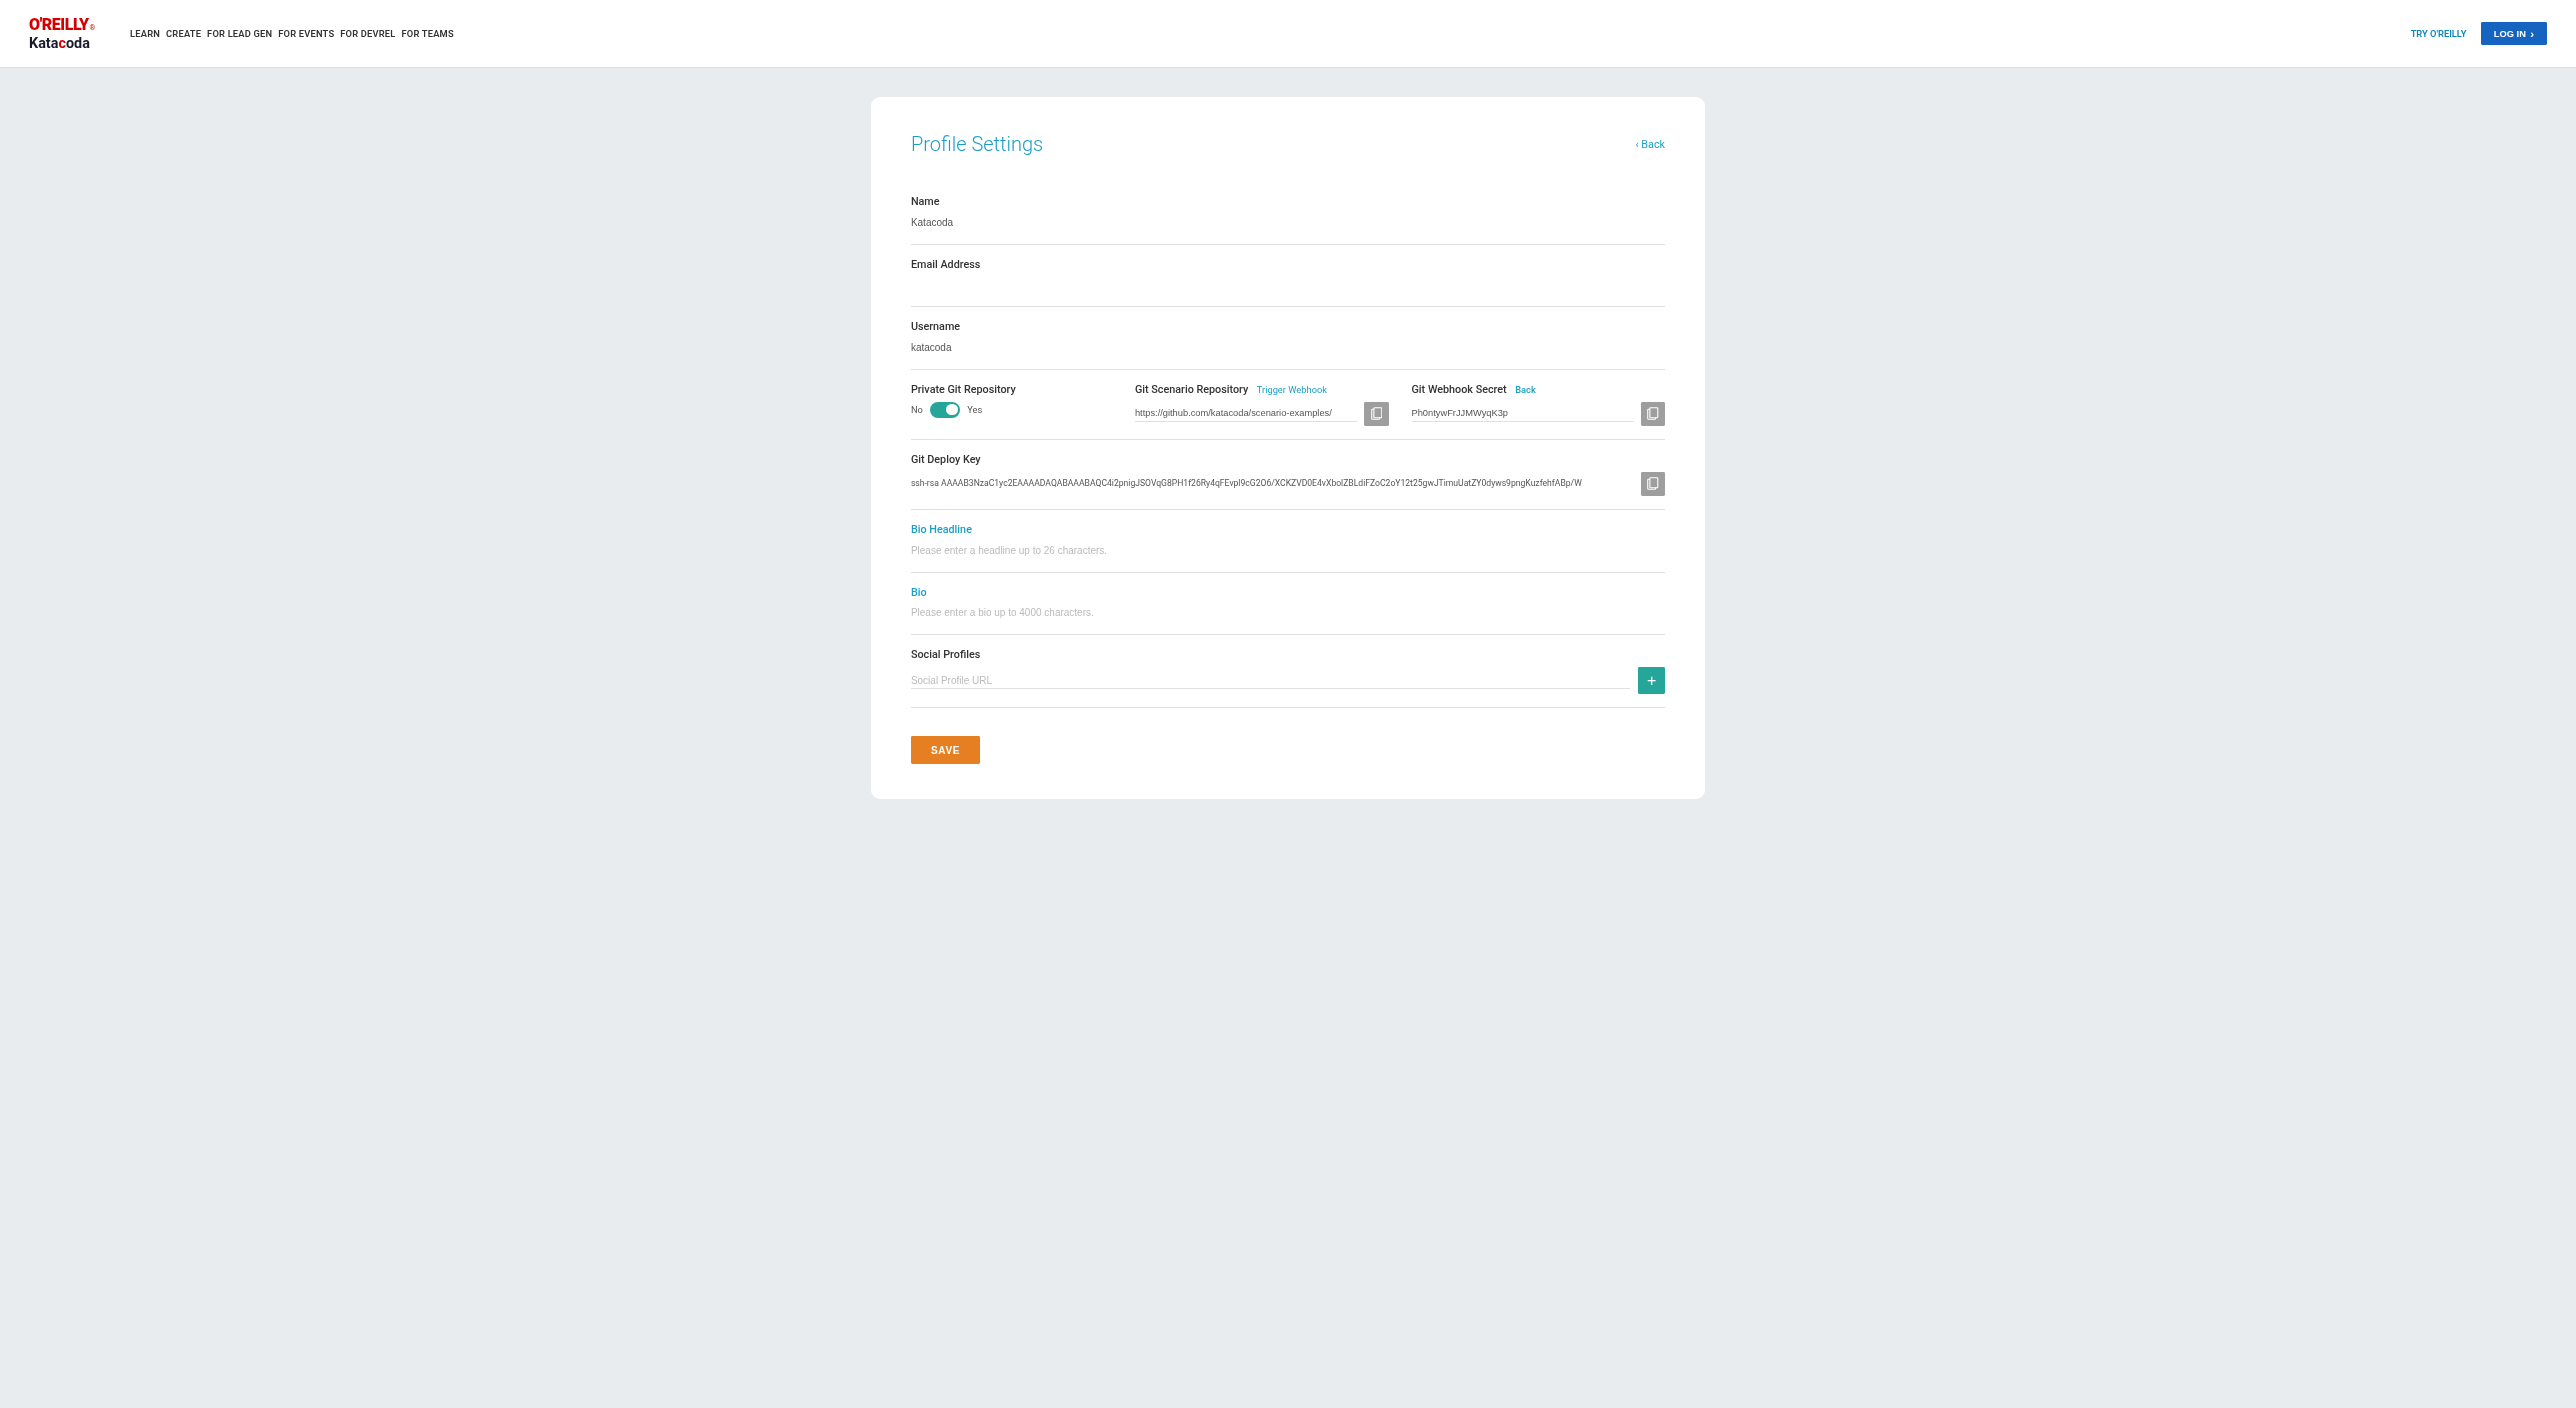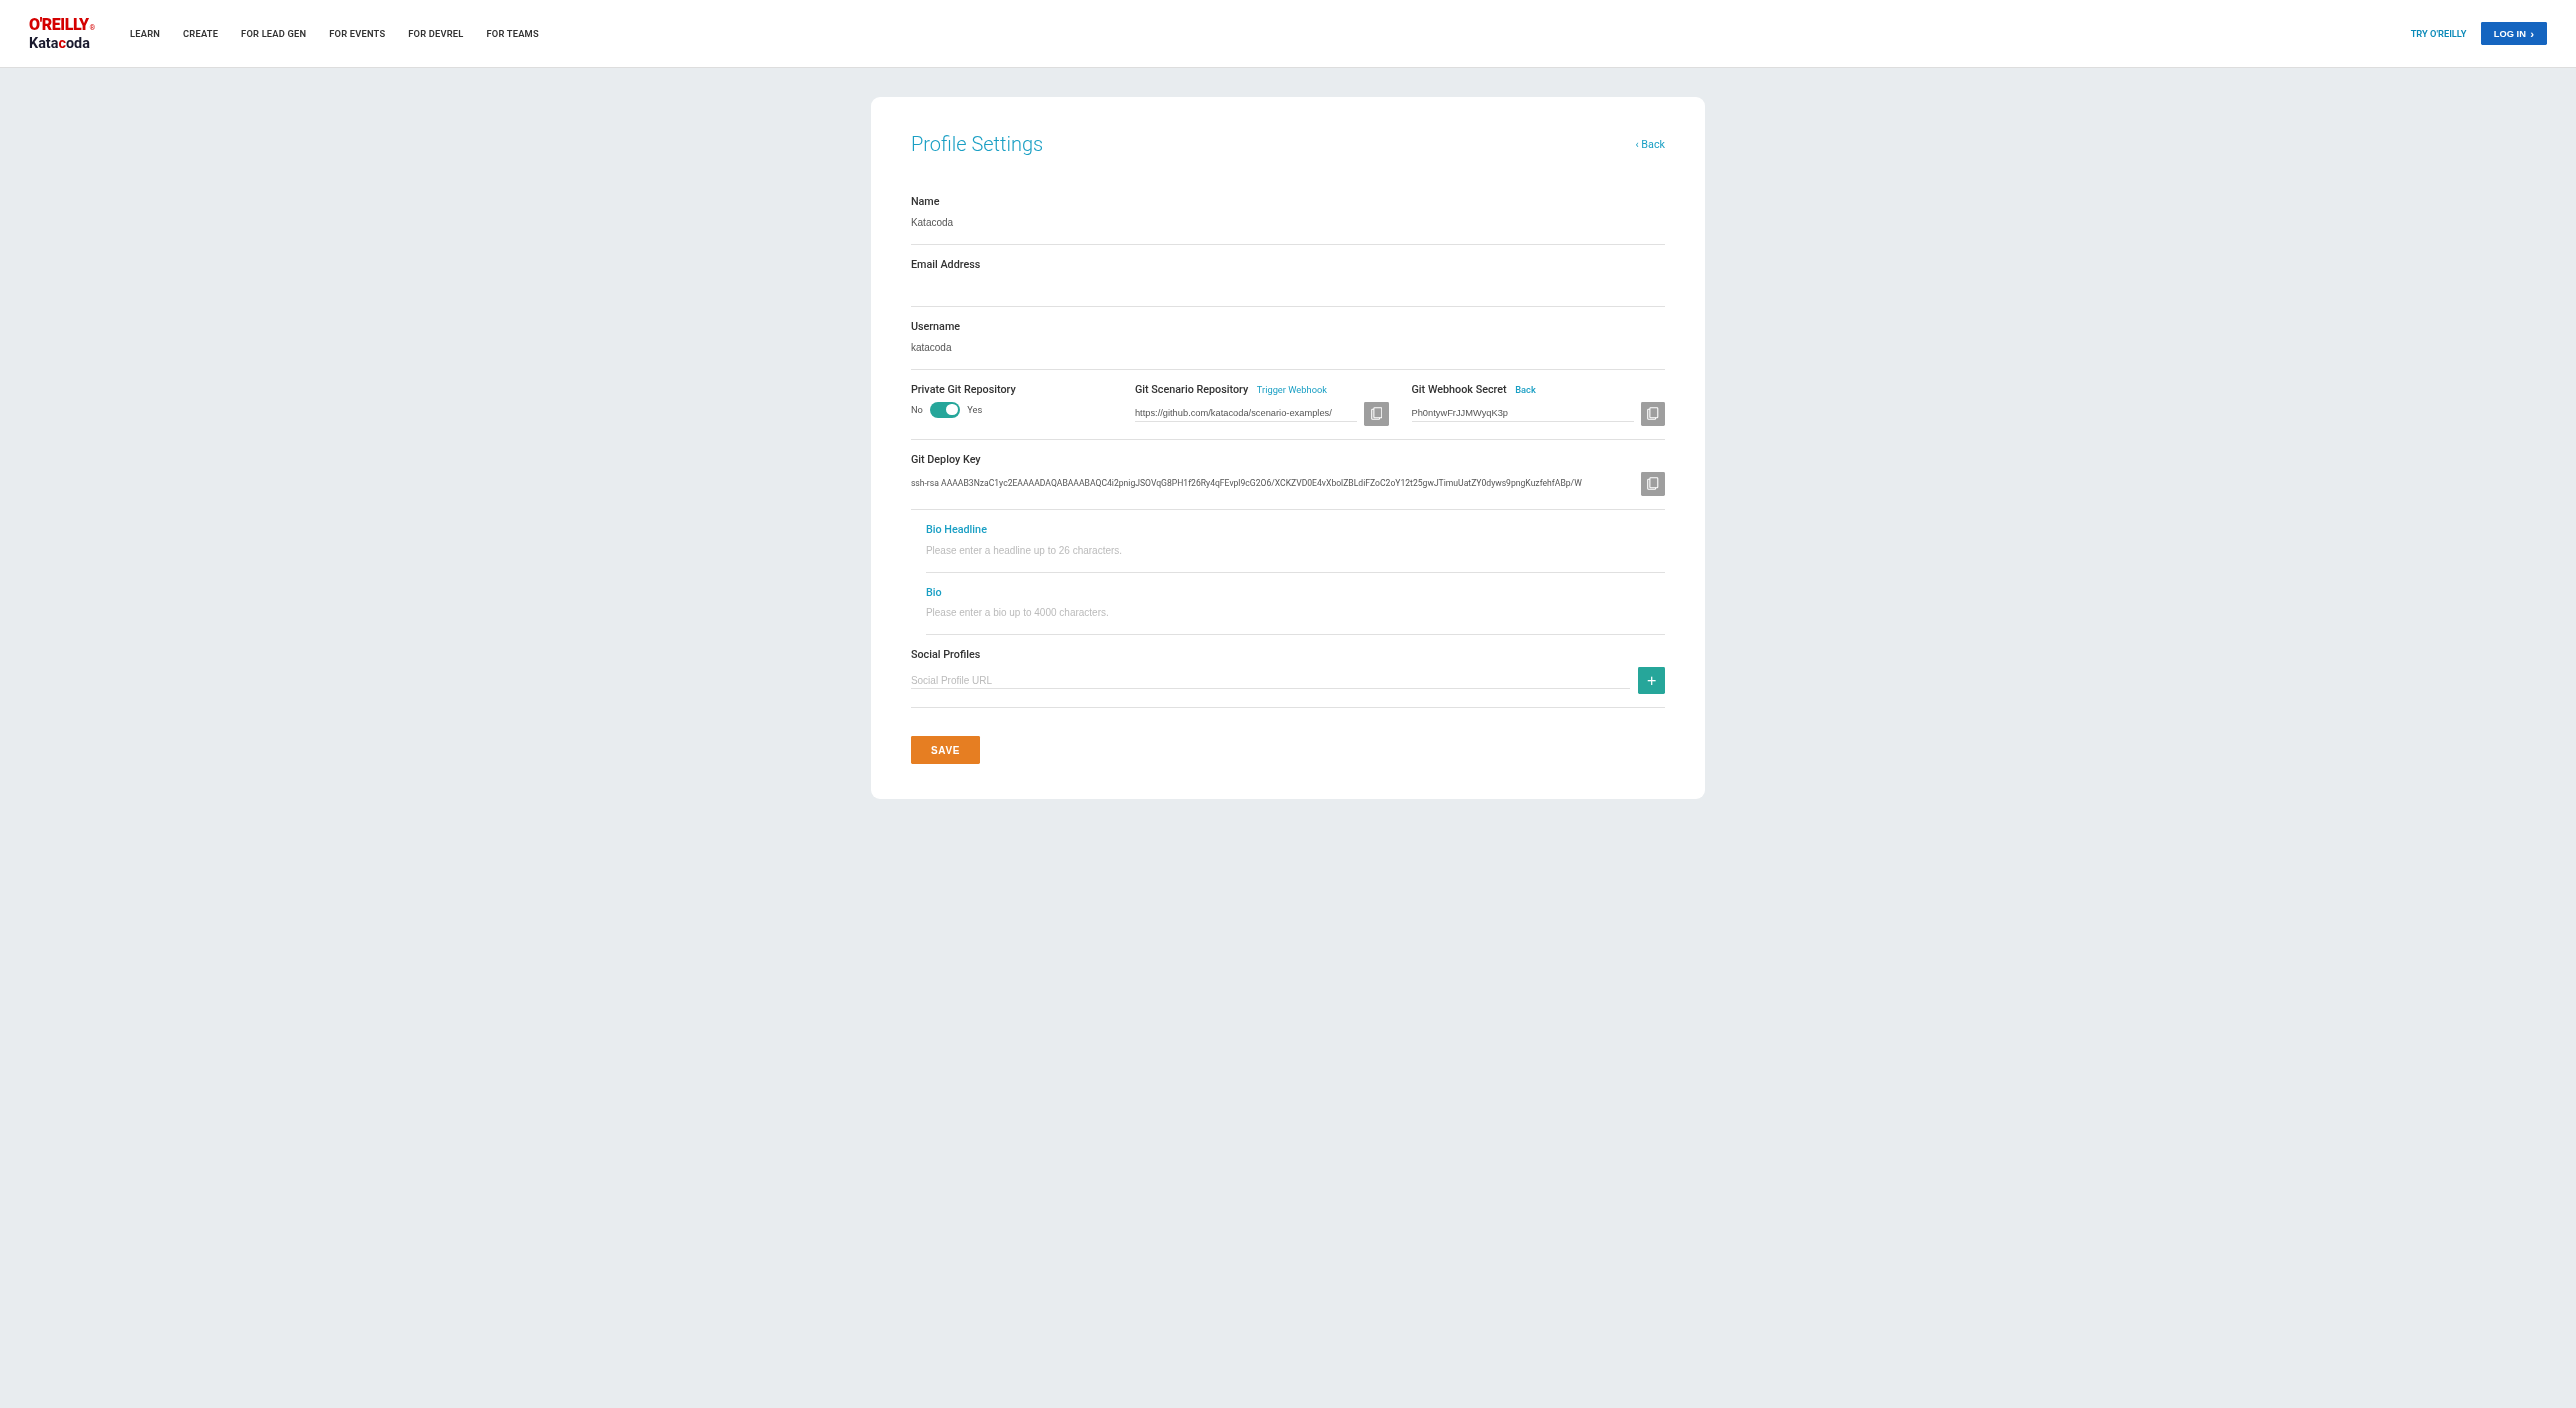--- a/index.html
+++ b/index.html
@@ -34,21 +34,21 @@
     .logo-katacoda {
       font-size: 14.4px;
       font-weight: 700;
       color: #1a1a2e;
       margin-top: 1.4px;
     }
     .logo-katacoda span { color: #d40000; }
     .nav-links {
       display: flex;
       align-items: flex-start;
-      gap: 23px;
+      gap: 6px;
       flex: 1;
     }
     .nav-link {
       font-size: 9.3px;
       font-weight: 600;
       color: #333;
       text-decoration: none;
       letter-spacing: 0.2px;
     }
     .nav-actions {
@@ -230,21 +230,20 @@
       font-size: 8.6px;
       color: #555;
       word-break: break-all;
       line-height: 1.5;
     }
 
     
     .bio-section {
       border-bottom: 0.7px solid #e0e0e0;
       padding: 13px 0;
-      margin-left: 15px;
     }
     .bio-label {
       font-size: 10.8px;
       font-weight: 500;
       color: #1a9fc4;
       margin-bottom: 5.8px;
     }
 
     
     .social-section {

